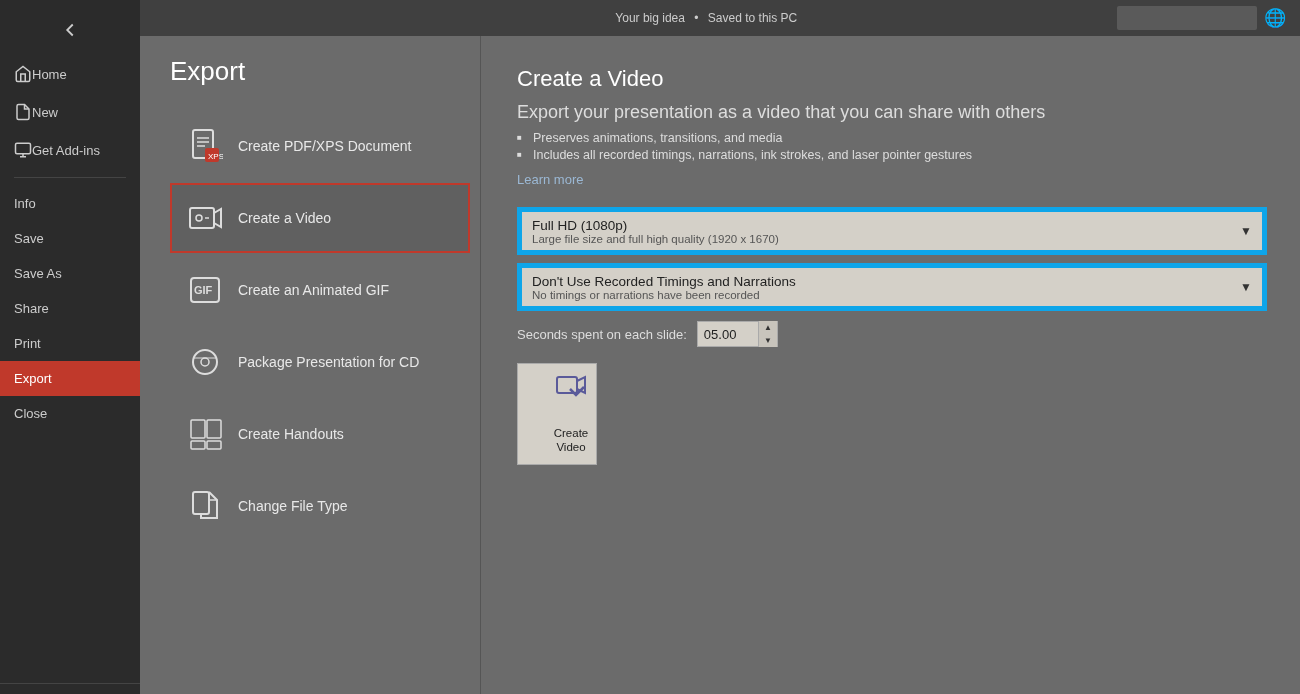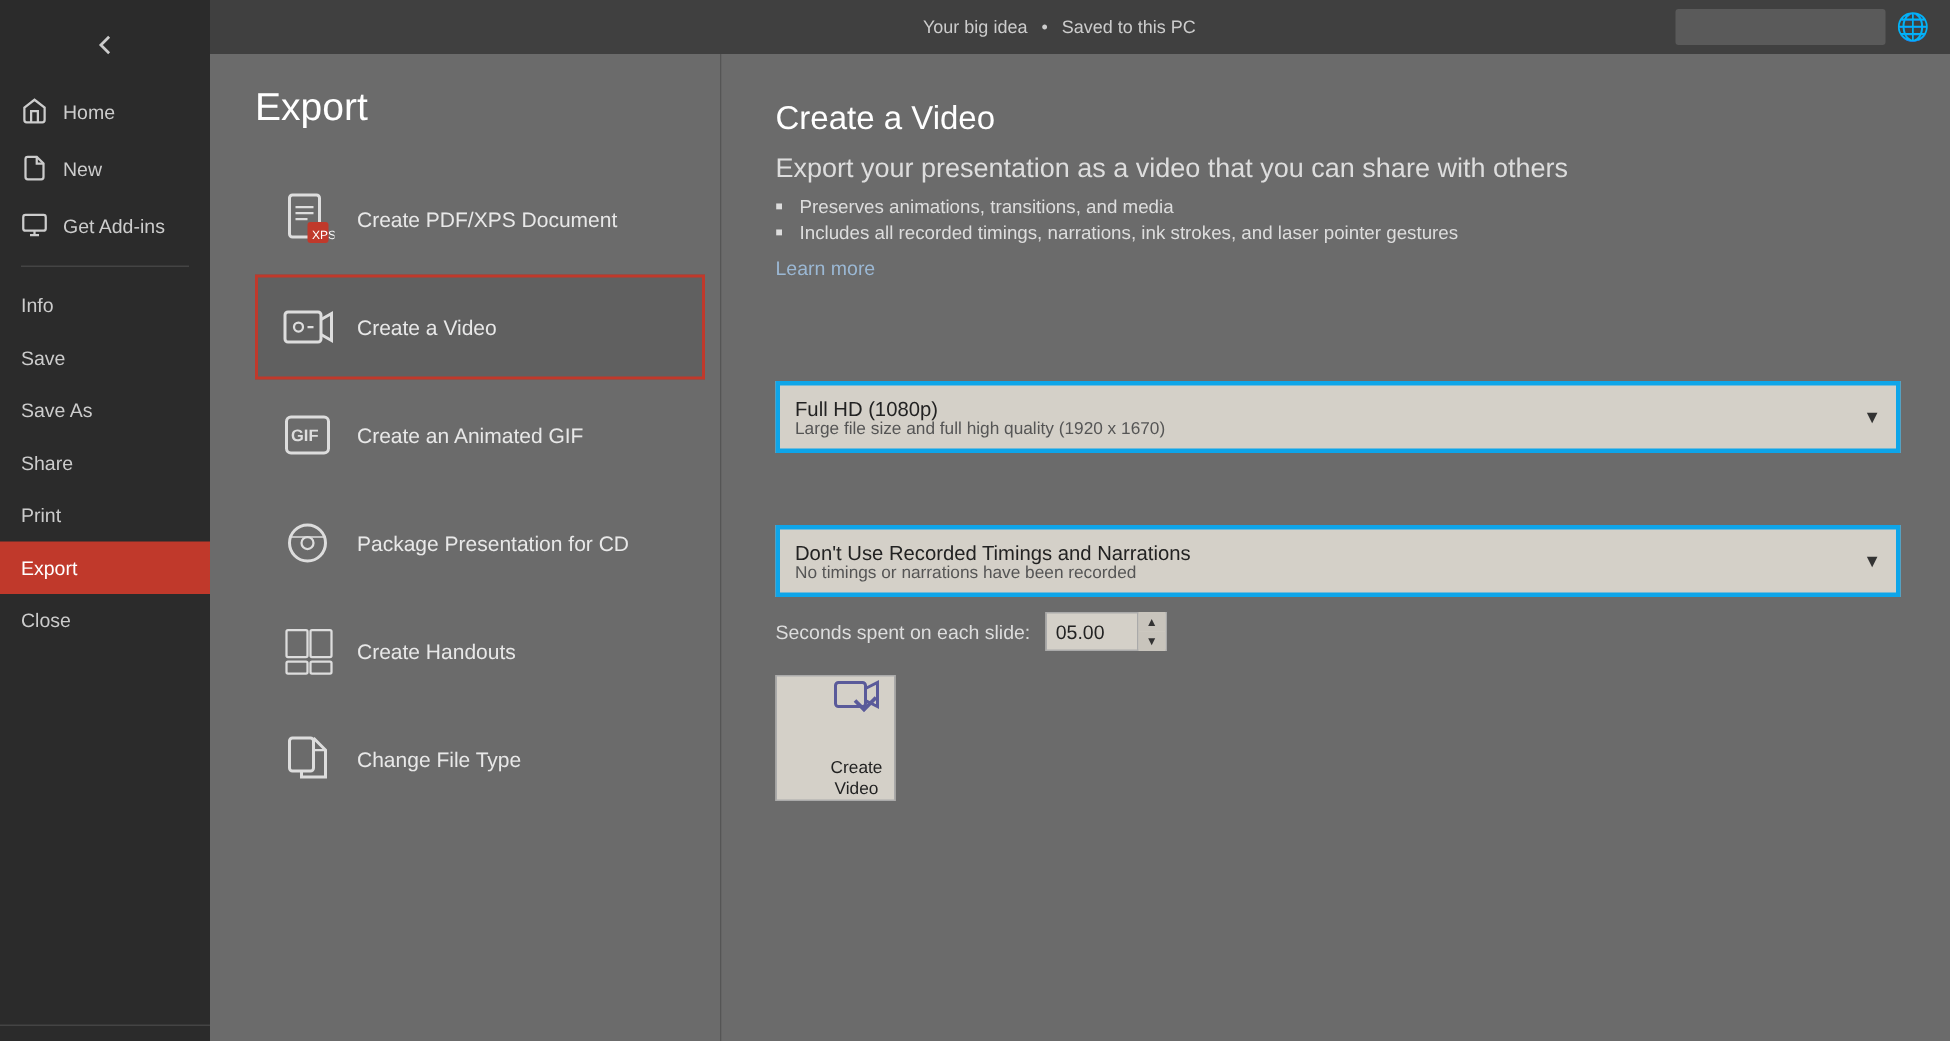--- a/index.html
+++ b/index.html
@@ -40,21 +40,21 @@
       stroke-width: 2;
     }
 
     .sidebar-item {
       padding: 10px 14px;
       color: #ccc;
       font-size: 13px;
       cursor: pointer;
       display: flex;
       align-items: center;
-      gap: 10px;
+      gap: 0;
       white-space: nowrap;
     }
 
     .sidebar-item.active {
       background: #c0392b;
       color: #fff;
     }
 
     .sidebar-item-icon {
       width: 18px;
@@ -224,30 +224,29 @@
       text-decoration: none;
       cursor: pointer;
       margin-bottom: 20px;
       display: inline-block;
     }
 
     .detail-dropdown {
       width: 750px;
       height: 48px;
       background: #d4d0c8;
-      border: 3px solid #0ea5e9;
+      border: 5px solid #0ea5e9;
       padding: 4px 10px;
       font-size: 13px;
       color: #222;
       cursor: pointer;
       display: flex;
       align-items: center;
       justify-content: space-between;
       position: relative;
-      margin-top: 48px;
     }
 
     .detail-dropdown .dropdown-text {
       display: flex;
       flex-direction: column;
     }
 
     .detail-dropdown .dropdown-main {
       font-size: 13.5px;
       color: #222;
@@ -310,21 +309,21 @@
       cursor: pointer;
       display: flex;
       align-items: center;
       justify-content: center;
       font-size: 8px;
       color: #333;
     }
 
     .create-video-btn {
       width: 80px;
-      height: 84px;
+      height: 102px;
       background: #d4d0c8;
       border: 1px solid #aaa;
       display: flex;
       flex-direction: column;
       align-items: center;
       justify-content: center;
       cursor: pointer;
       gap: 20px;
       padding-left: 28px;
     }

